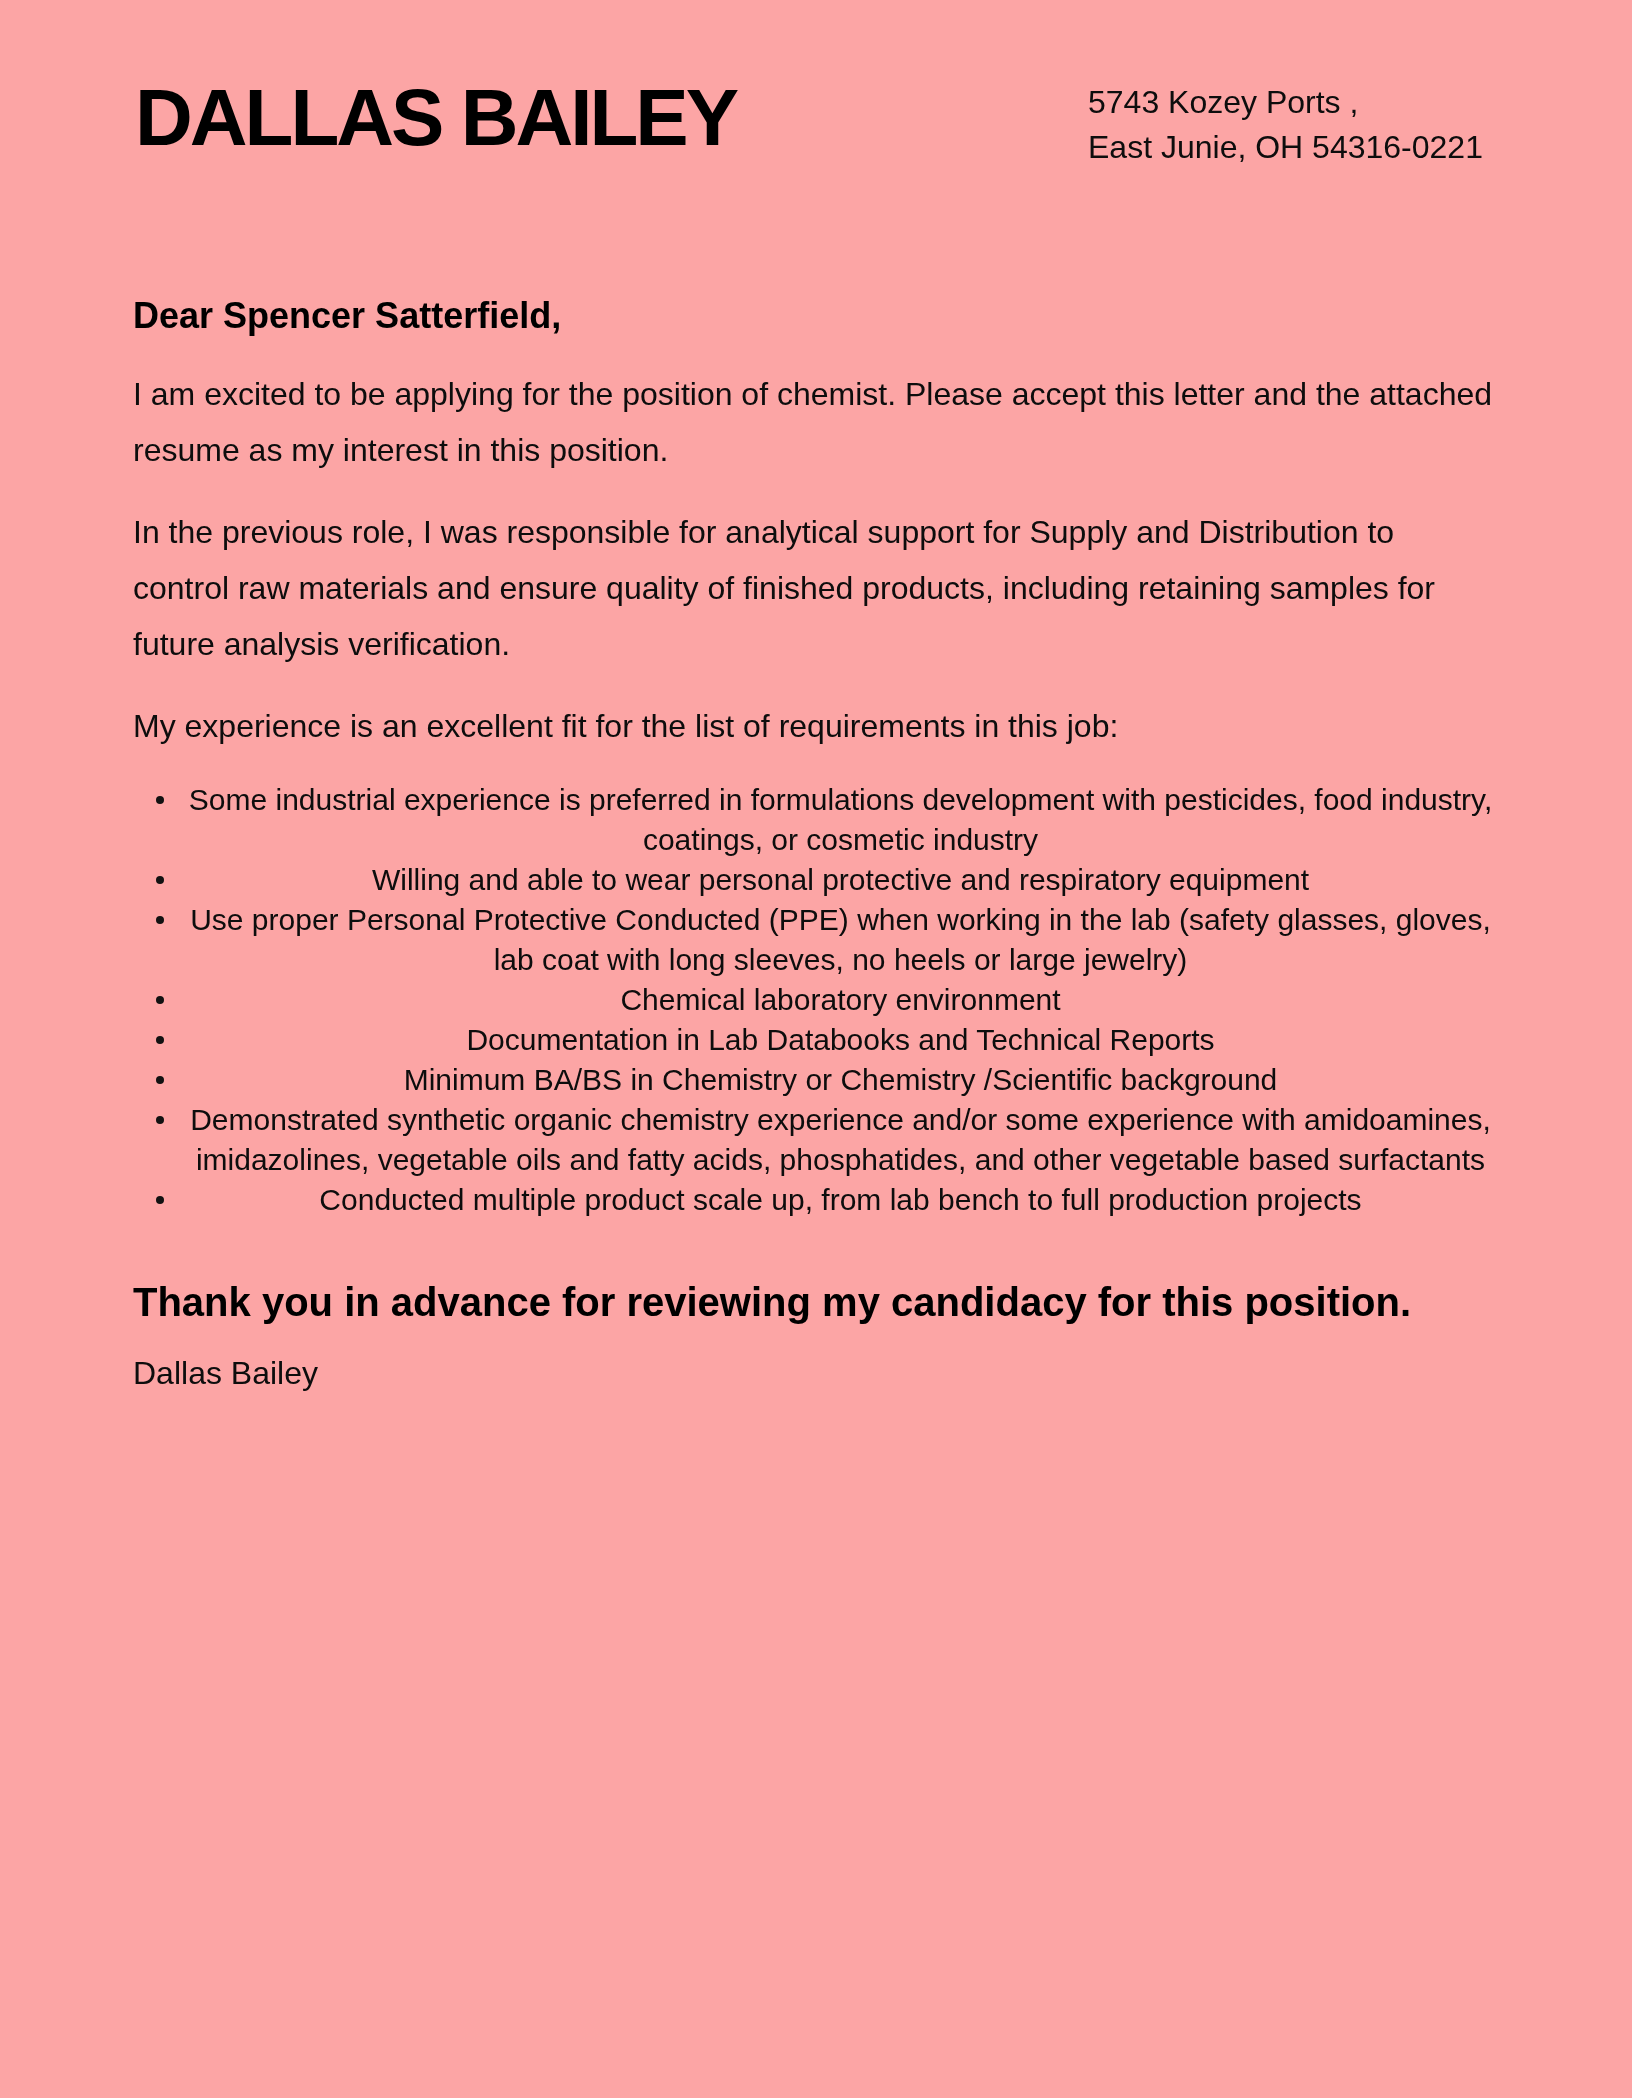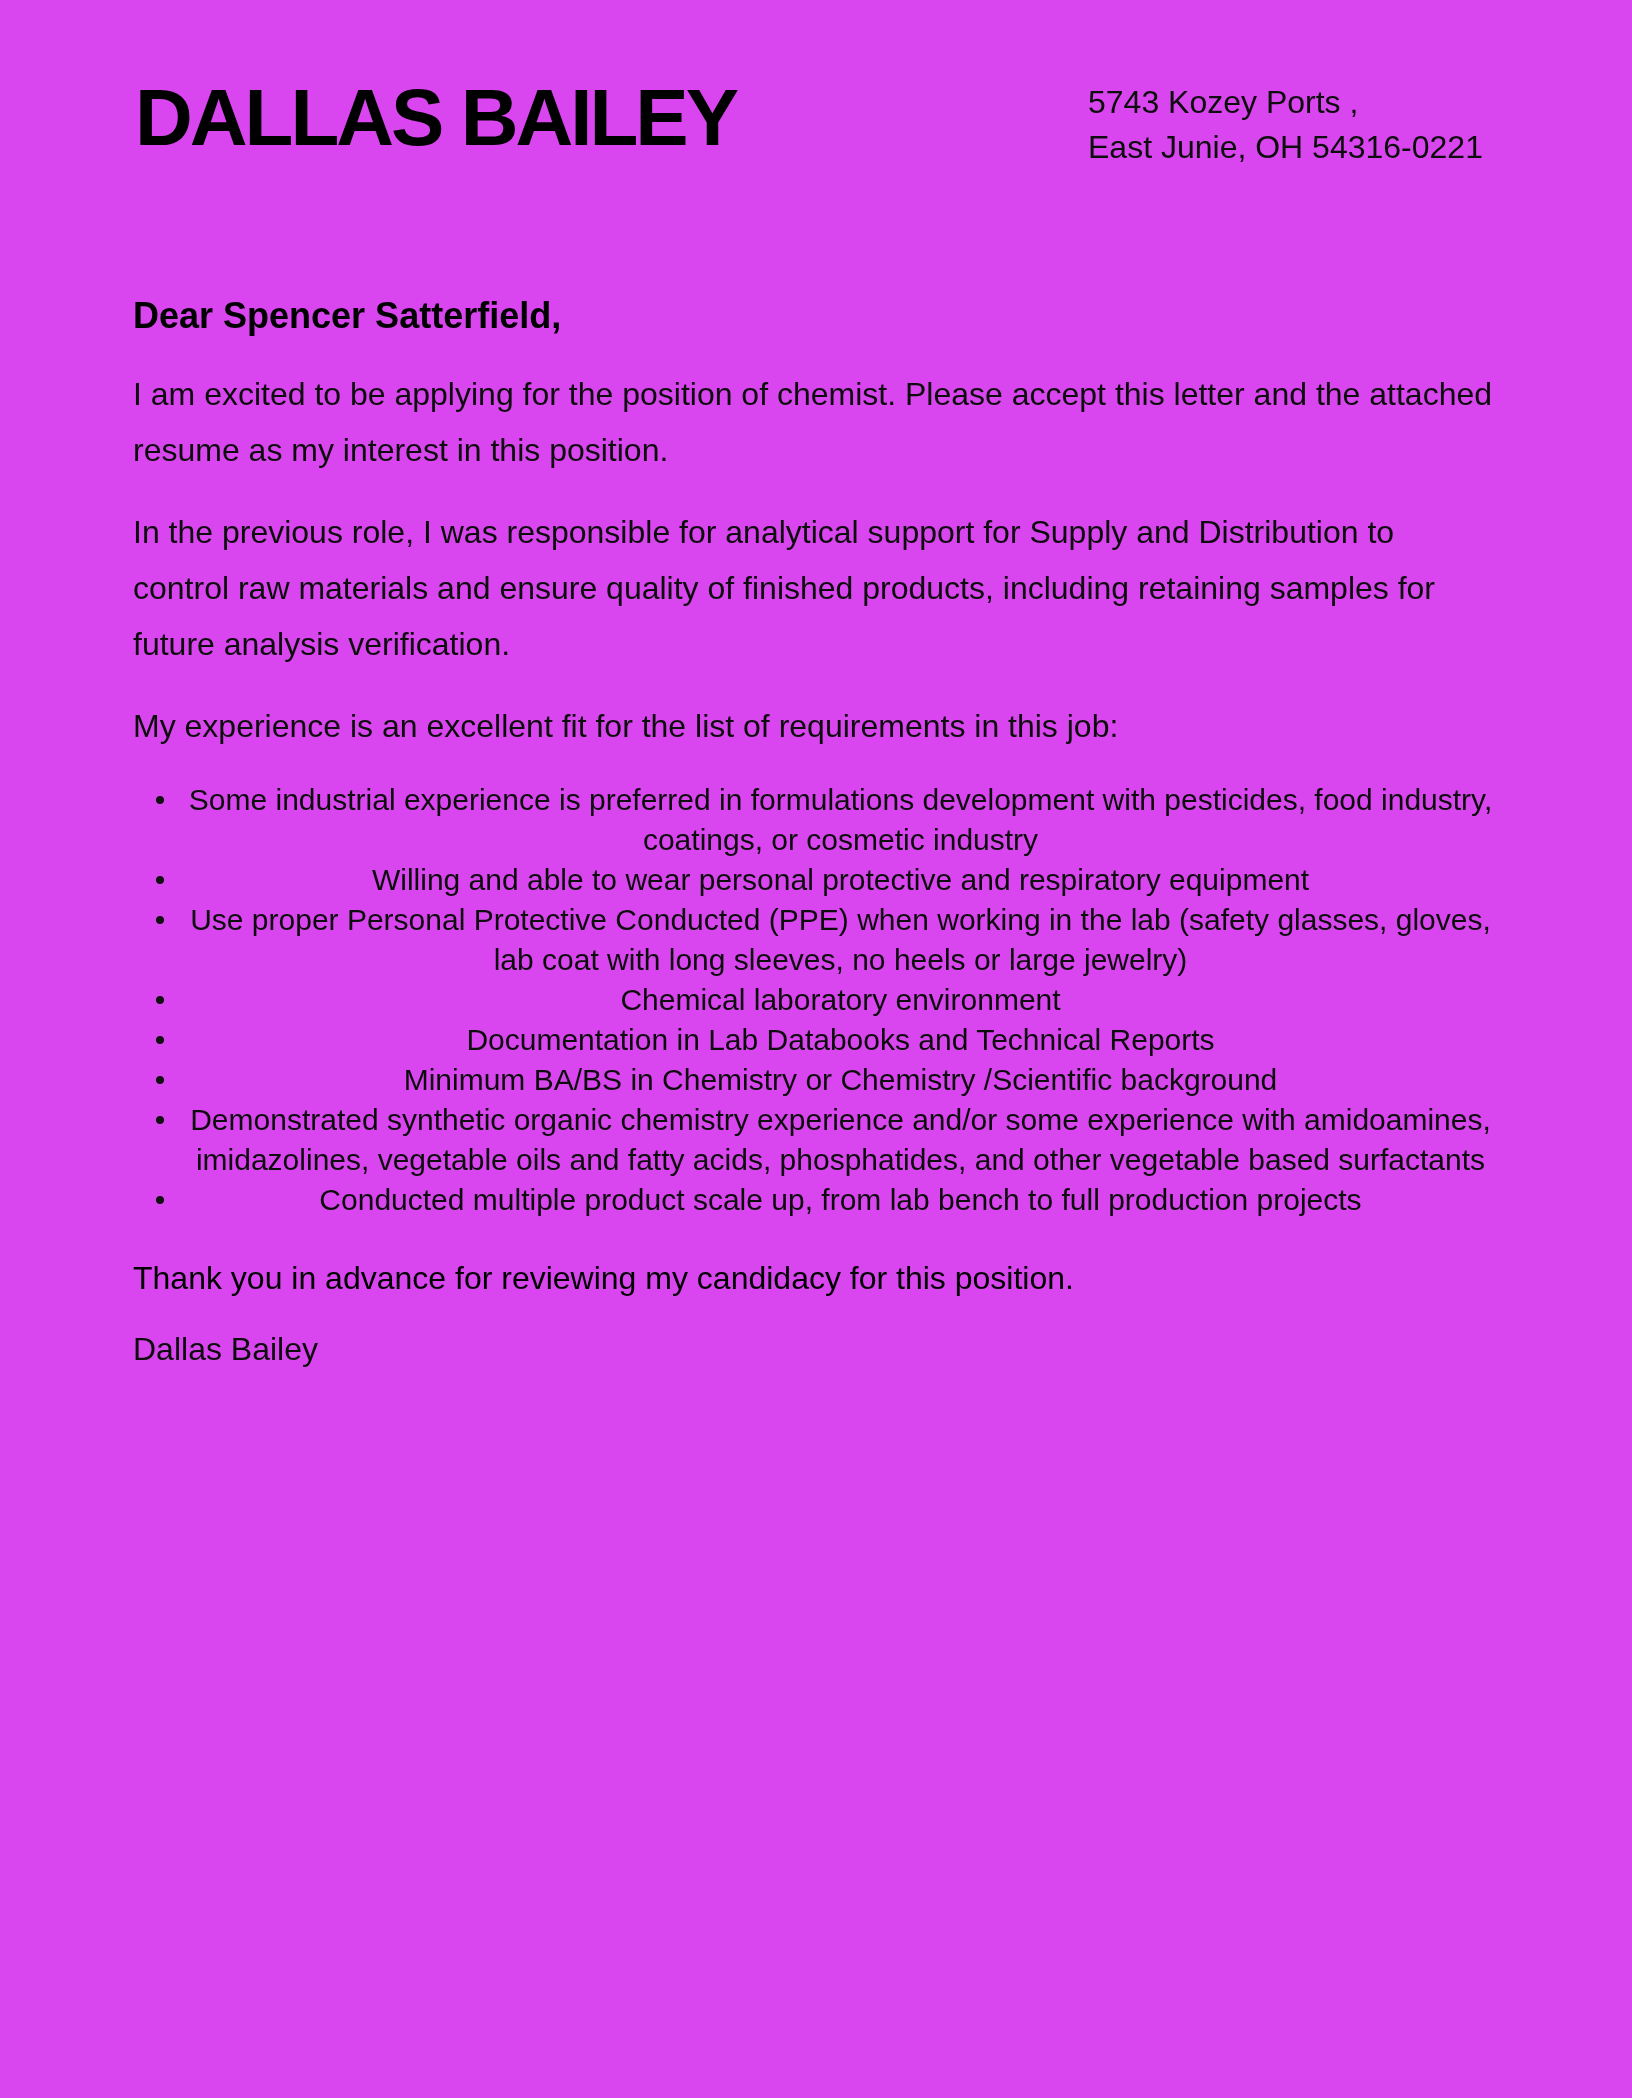--- a/index.html
+++ b/index.html
@@ -1,21 +1,21 @@
 <!DOCTYPE html>
 <html><head>
 <meta charset="utf-8">
 <style>
   * { box-sizing: border-box; }
   html, body { margin: 0; padding: 0; background: #ffffff; }
   .page {
     position: relative;
     width: 1632px;
     height: 2098px;
-    background: #d946ef;
+    background: #fca5a5;
     font-family: "Liberation Sans", "DejaVu Sans", sans-serif;
     color: #0d0d0d;
     overflow: hidden;
   }
   .name {
     position: absolute;
     left: 135px;
     top: 72px;
     margin: 0;
     font-size: 80px;
@@ -66,23 +66,23 @@
     content: "";
     position: absolute;
     left: -27px;
     top: 16px;
     width: 8px;
     height: 8px;
     border-radius: 50%;
     background: #111111;
   }
   .thanks {
-    margin: 36px 0 26px 0;
-    font-size: 32px;
-    font-weight: 400;
+    margin: 60px 0 26px 0;
+    font-size: 40px;
+    font-weight: 700;
     line-height: 44px;
     color: #000000;
   }
   .signoff {
     margin: 0;
     font-size: 32px;
     line-height: 46px;
   }
 </style>
 </head>

